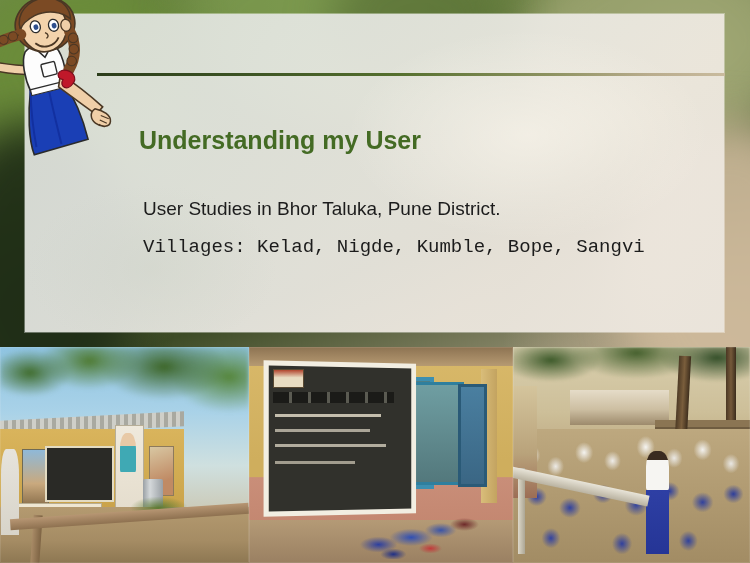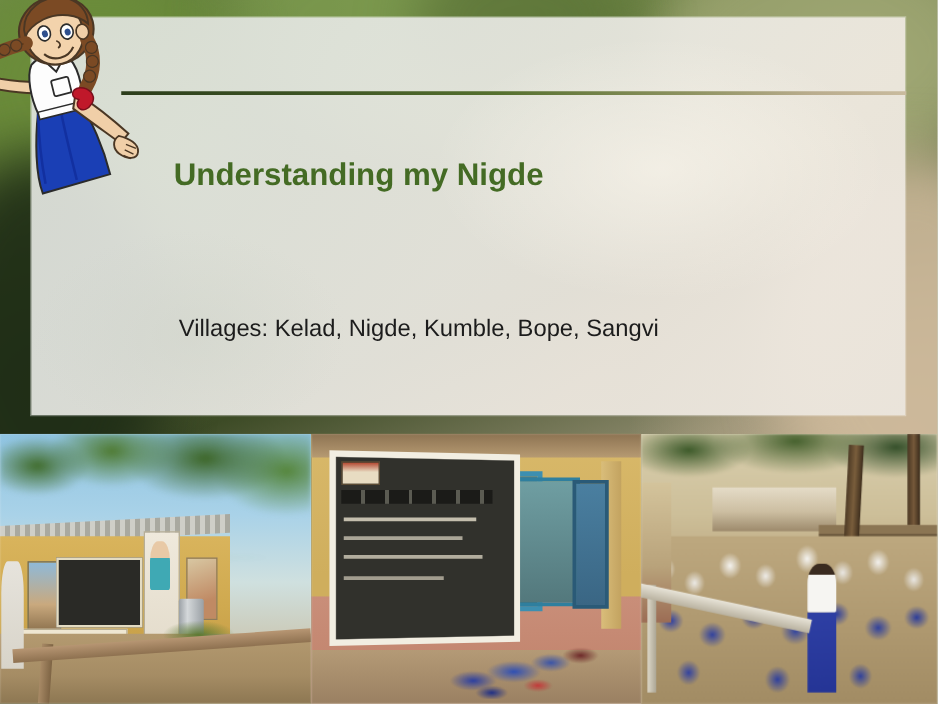--- a/index.html
+++ b/index.html
@@ -102,21 +102,21 @@
     z-index: 6;
   }
   .body-line {
     position: absolute;
     left: 143px;
     font-size: 19px;
     color: #1c1c1c;
     z-index: 6;
   }
   .line-1 { top: 198px; }
-  .line-2 { top: 253px; }
+  .line-2 { top: 236px; font-family: Liberation Mono, monospace; }
 
   
   .girl {
     position: absolute;
     left: -2px;
     top: -4px;
     width: 126px;
     height: 160px;
     z-index: 9;
   }
@@ -278,21 +278,22 @@
   <div class="bg-blob b2"></div>
   <div class="bg-blob b3"></div>
   <div class="bg-blob b4"></div>
   <div class="bg-blob b5"></div>
   <div class="bg-blob b6"></div>
   <div class="bg-blob b7"></div>
 
   <div class="panel"></div>
 
   <div class="title-rule"></div>
-  <div class="subtitle">Understanding my Nigde</div>
+  <div class="subtitle">Understanding my User</div>
+  <div class="body-line line-1">User Studies in Bhor Taluka, Pune District.</div>
   <div class="body-line line-2">Villages: Kelad, Nigde, Kumble, Bope, Sangvi</div>
 
   <svg class="girl" viewBox="0 0 126 160">
     <g transform="rotate(-14 63 80)">
 
       <path d="M34 62 C18 58 6 52 -4 48 L-6 56 C6 62 20 68 33 71 Z" fill="#F0CFA8" stroke="#4A3724" stroke-width="1.6"></path>
 
       <path d="M30 86 C22 108 16 134 18 150 L74 148 C74 126 70 102 64 86 Z" fill="#1A3FB5" stroke="#2B2B2B" stroke-width="1.6"></path>
       <path d="M30 86 C26 104 23 124 22 143" stroke="#1230A0" stroke-width="2" fill="none"></path>
       <path d="M48 88 C47 108 47 128 47 146" stroke="#1230A0" stroke-width="2" fill="none"></path>

